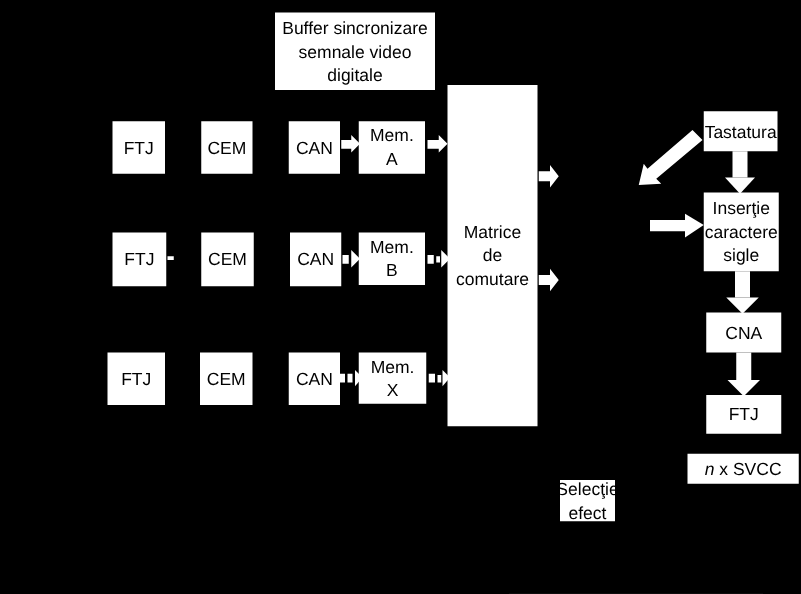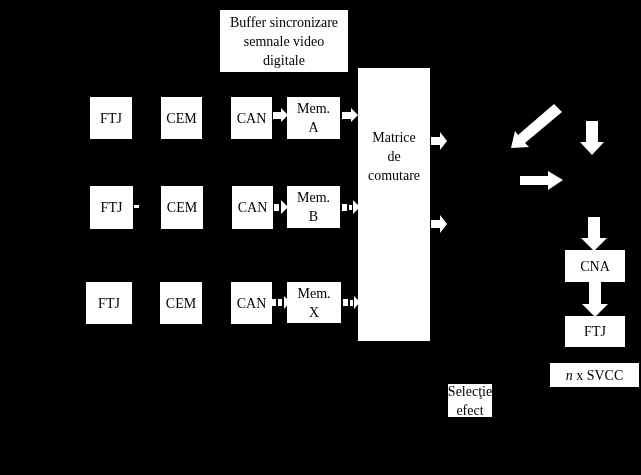--- a/index.html
+++ b/index.html
@@ -1,20 +1,20 @@
 <!DOCTYPE html>
 <html><head>
 <meta charset="utf-8">
 <style>
   html,body{margin:0;padding:0;background:#222;}
   #canvas{
     position:relative;
     width:641px;height:475px;
     background:#000000;
-    font-family:Liberation Serif, serif;
+    font-family:Liberation Sans, sans-serif;
     overflow:hidden;
   }
   .box{
     position:absolute;
     background:#ffffff;
     color:#000000;
     display:flex;
     align-items:center;
     justify-content:center;
     text-align:center;
@@ -30,21 +30,21 @@
   #memA     {left:287px;top:97px; width:53px;height:42px;}
   #ftj2     {left:90px; top:186px;width:43px;height:43px;}
   #cem2     {left:161px;top:186px;width:42px;height:43px;}
   #can2     {left:232px;top:186px;width:41px;height:43px;}
   #memB     {left:287px;top:186px;width:53px;height:42px;}
   #ftj3     {left:86px; top:282px;width:46px;height:42px;}
   #cem3     {left:160px;top:282px;width:42px;height:42px;}
   #can3     {left:231px;top:282px;width:41px;height:42px;}
   #memX     {left:287px;top:282px;width:54px;height:41px;}
   #matrix   {left:358px;top:68px; width:72px;height:273px;
-             align-items:flex-start;padding-top:60px;}
+             align-items:flex-start;padding-top:108px;}
   #keyboard {left:563px;top:89px; width:59px;height:32px;}
   #insertion{left:563px;top:154px;width:60px;height:63px;}
   #cna      {left:565px;top:250px;width:60px;height:32px;}
   #ftjout   {left:565px;top:316px;width:60px;height:31px;}
   #svcc     {left:550px;top:363px;width:89px;height:24px;white-space:pre;}
   #effect   {left:448px;top:384px;width:44px;height:33px;}
   #control  {left:133px;top:395px;width:122px;height:49px;}
   .it{font-style:italic;}
   #arrow-layer{position:absolute;left:0;top:0;width:641px;height:475px;pointer-events:none;}
 </style>
@@ -100,20 +100,28 @@
     <span>Mem.
 X</span>
   </div>
 
   <div class="box" id="matrix">
     <span>Matrice
 de
 comutare</span>
   </div>
 
+  <div class="box" id="keyboard">
+    <span>Tastatura</span>
+  </div>
+  <div class="box" id="insertion">
+    <span>Inserţie
+caractere
+sigle</span>
+  </div>
   <div class="box" id="cna">
     <span>CNA</span>
   </div>
   <div class="box" id="ftjout">
     <span>FTJ</span>
   </div>
   <div class="box" id="svcc">
     <span class="it">n</span><span> x SVCC</span>
   </div>
 

